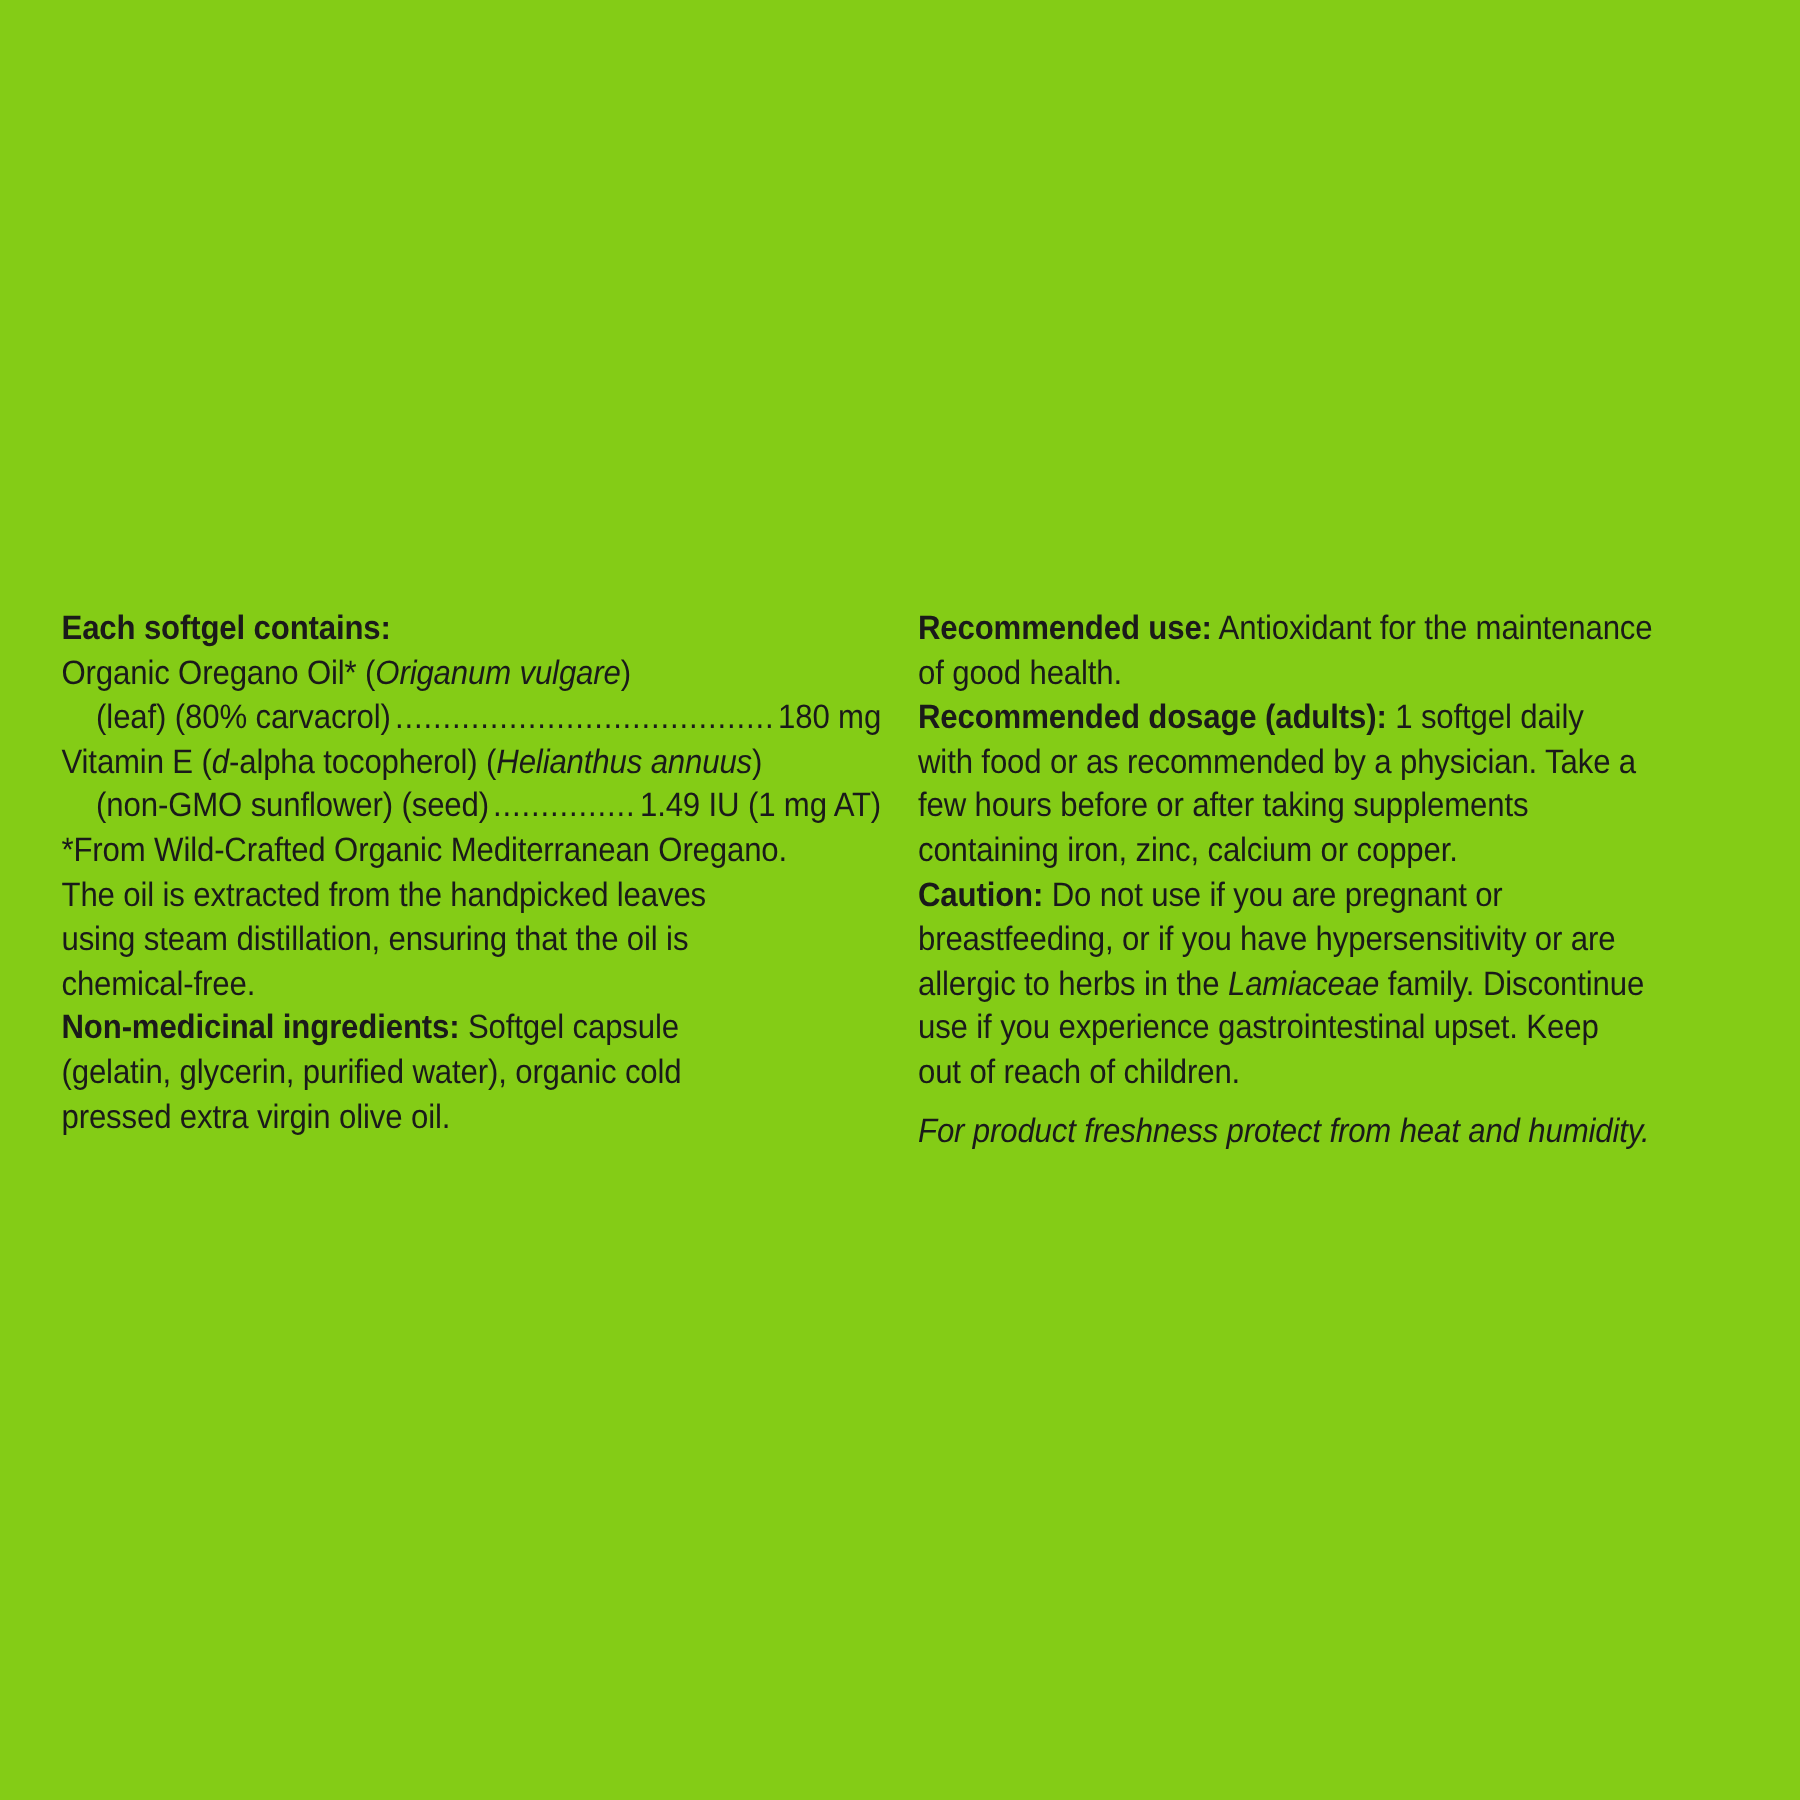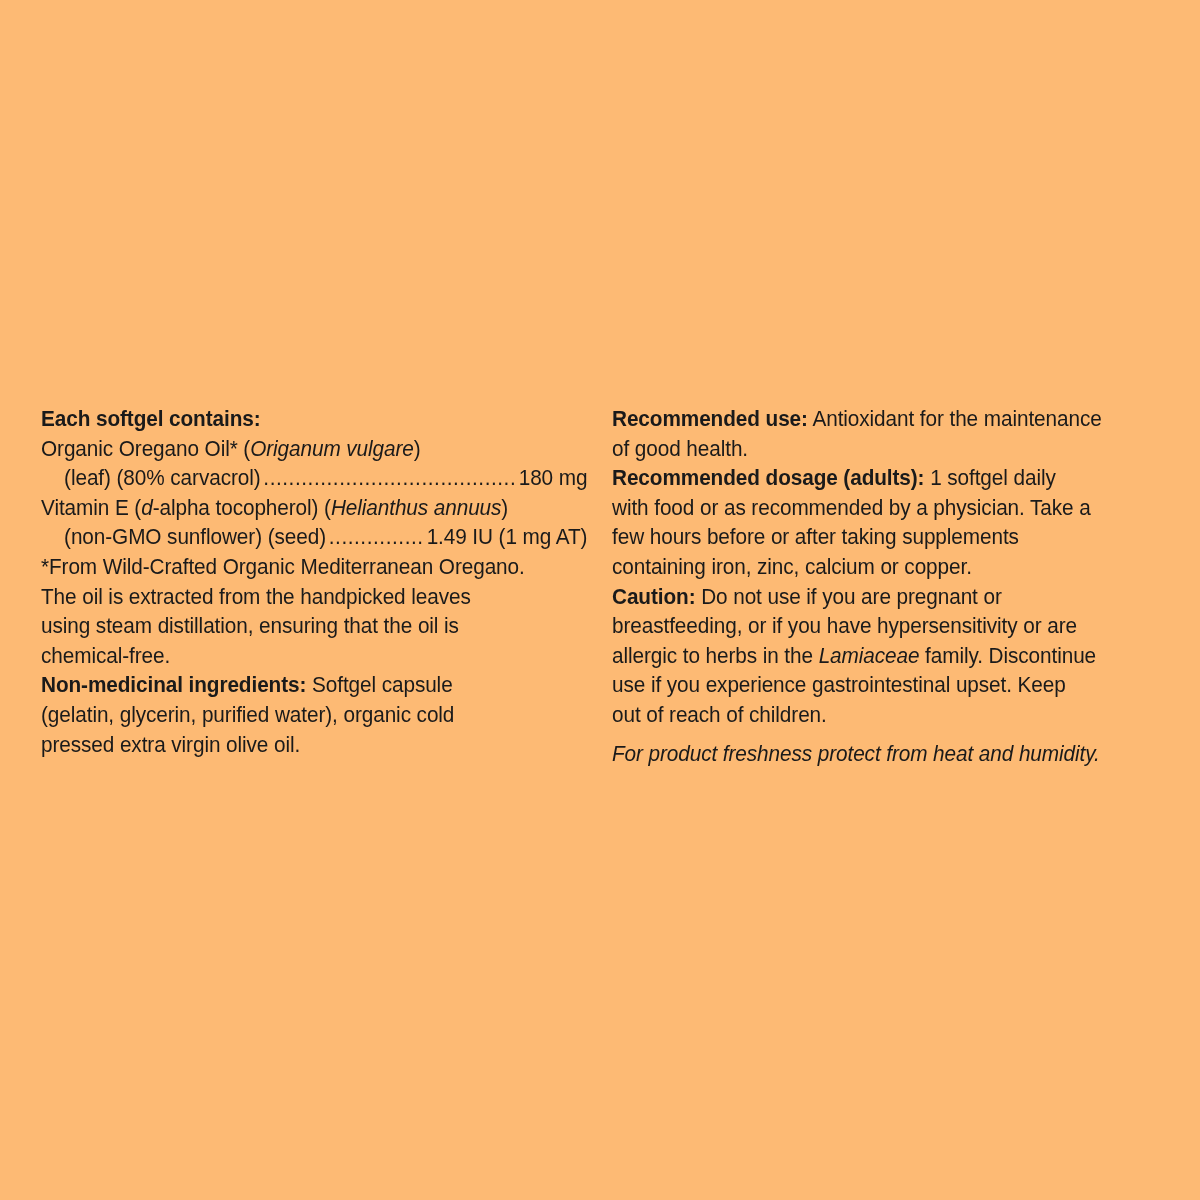--- a/index.html
+++ b/index.html
@@ -4,21 +4,21 @@
 <style>
   html, body {
     margin: 0;
     padding: 0;
     background: #ffffff;
   }
   #canvas {
     position: relative;
     width: 1200px;
     height: 1200px;
-    background: #fdba74;
+    background: #84cc16;
     overflow: hidden;
     font-family: "Liberation Sans", sans-serif;
     color: #1a1a1a;
   }
   .col {
     position: absolute;
     top: 404px;
     width: 592px;
     transform: scaleX(0.923);
     transform-origin: 0 0;

